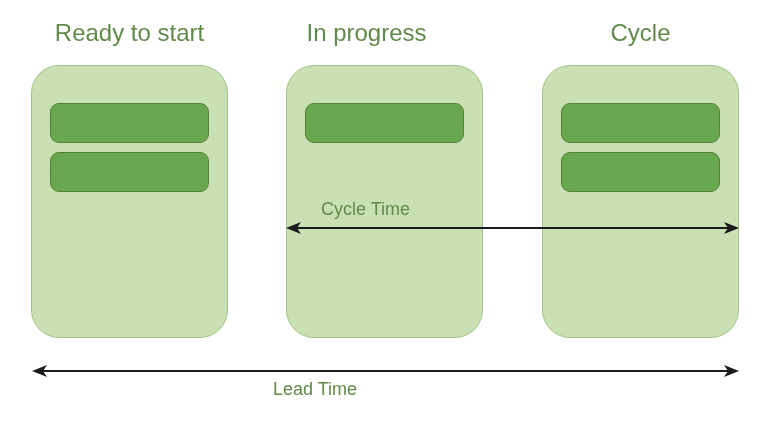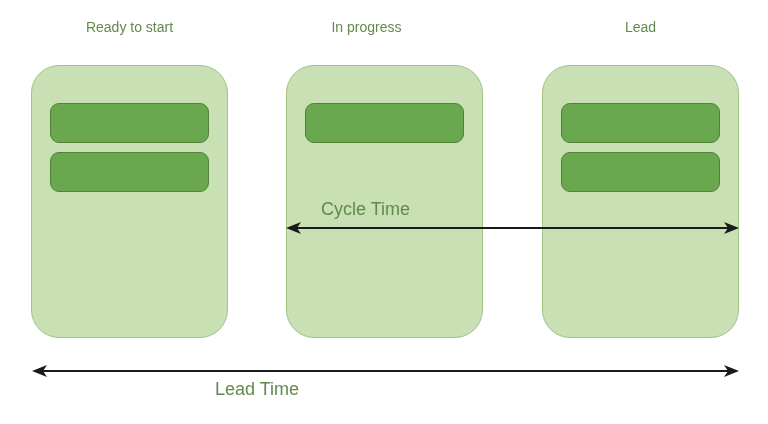--- a/index.html
+++ b/index.html
@@ -17,21 +17,21 @@
     width:768px;height:424px;
     background:var(--background);
     overflow:hidden;
     font-family:"Liberation Sans", sans-serif;
   }
   .col-title{
     position:absolute;
     top:19px;
     width:197px;
     text-align:center;
-    font-size:14px;
+    font-size:24px;
     color:var(--label-text);
   }
   .column{
     position:absolute;
     top:65px;
     width:197px;height:273px;
     box-sizing:border-box;
     background:var(--column-fill);
     border:1px solid var(--column-border);
     border-radius:28px;
@@ -56,33 +56,33 @@
     left:286px;top:199px;
     width:159px;
     text-align:center;
     font-size:18px;
     color:var(--label-text);
   }
   .lead-label{
     position:absolute;
     left:157px;top:379px;
     width:200px;
-    text-align:center;
+    text-align:right;
     font-size:18px;
     color:var(--label-text);
   }
 </style>
 </head>
 <body>
 
 <div class="canvas">
 
   <div class="col-title" style="left:31px">Ready to start</div>
   <div class="col-title" style="left:268px">In progress</div>
-  <div class="col-title" style="left:542px">Lead</div>
+  <div class="col-title" style="left:542px">Cycle</div>
 
   <div class="column" style="left:31px">
     <div class="cards">
         <div class="card"></div>
         <div class="card"></div>
       </div>
   </div>
 
   <div class="column" style="left:286px">
     <div class="cards">

